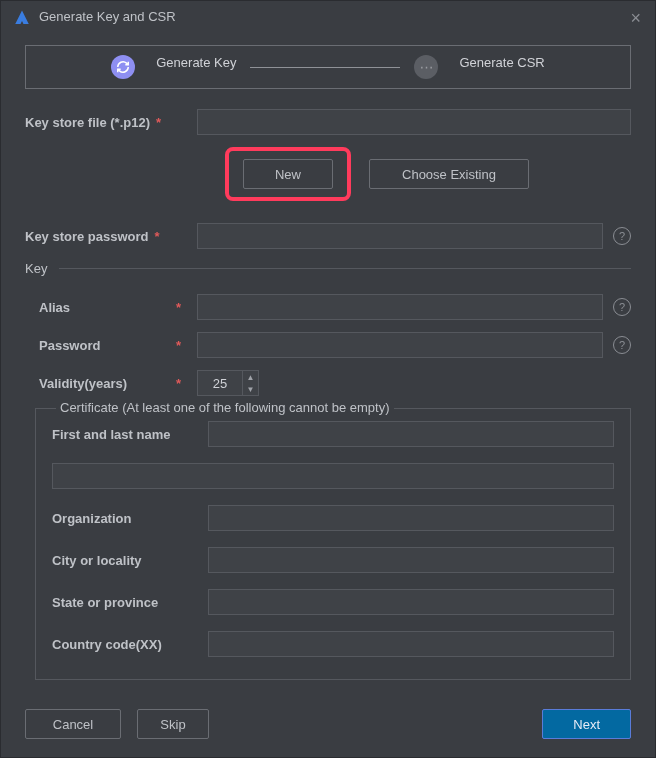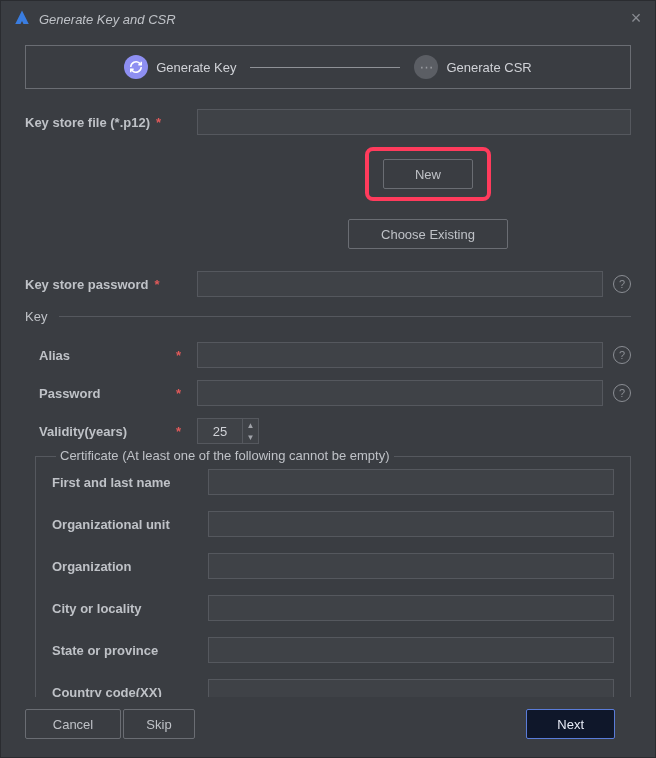--- a/index.html
+++ b/index.html
@@ -15,24 +15,23 @@
   .window {
     width: 656px;
     height: 758px;
     background: #3a3d42;
     border: 1px solid #2a2c30;
     display: flex;
     flex-direction: column;
   }
   .titlebar {
     display: flex;
-    align-items: flex-end;
+    align-items: flex-start;
     padding: 8px 12px;
     position: relative;
-    font-style: italic;
   }
   .titlebar .logo {
     width: 18px;
     height: 18px;
     margin-right: 8px;
   }
   .titlebar .title {
     color: #bfc2c7;
     font-size: 13px;
   }
@@ -54,22 +53,21 @@
     border: 1px solid #6a6d73;
     height: 44px;
     display: flex;
     align-items: center;
     justify-content: center;
     gap: 14px;
     margin-bottom: 20px;
   }
   .step {
     display: flex;
-    align-items: center;
-    gap: 8px;
+    gap: 21px;
   }
   .step-icon {
     width: 24px;
     height: 24px;
     border-radius: 50%;
     display: flex;
     align-items: center;
     justify-content: center;
     font-size: 14px;
   }
@@ -136,40 +134,39 @@
     font-size: 11px;
     cursor: pointer;
     flex-shrink: 0;
   }
   .btn-row {
     display: flex;
     gap: 18px;
     margin-left: 200px;
     margin-bottom: 22px;
     align-items: center;
-    flex-direction: column;
   }
   .highlight-box {
     border: 4px solid #ff3b5c;
     border-radius: 8px;
     padding: 8px 14px;
     display: inline-flex;
   }
   button.btn {
     background: #3a3d42;
     border: 1px solid #6a6d73;
     color: #bfc2c7;
     height: 30px;
     padding: 0 20px;
     font-size: 13px;
     cursor: pointer;
     border-radius: 2px;
   }
   button.btn.primary {
-    background: #0f172a;
+    background: #0369a1;
     border-color: #5a7cd9;
     color: #e8ecf7;
     padding: 0 30px;
   }
   .section-header {
     display: flex;
     align-items: center;
     margin-bottom: 18px;
     margin-top: 8px;
   }
@@ -229,22 +226,22 @@
   .fieldset .form-row {
     margin-bottom: 16px;
   }
   .fieldset .form-label {
     width: 156px;
     padding-left: 0;
   }
   .footer {
     display: flex;
     align-items: center;
-    padding: 12px 40px 18px 24px;
-    gap: 2px;
+    padding: 12px 24px 18px 24px;
+    gap: 16px;
   }
   .footer .spacer { flex: 1; }
 </style>
 </head>
 <body>
 
 <div class="window">
 
   <div class="titlebar">
     <span class="logo">
@@ -351,21 +348,20 @@
     <div class="fieldset">
       <span class="legend">Certificate (At least one of the following cannot be empty)</span>
 
       <div class="form-row">
         <div class="form-label">First and last name</div>
         <div class="form-input-wrap">
             <input class="text" type="text" value="" style="">
           </div>
       </div>
       <div class="form-row">
-        <div class="form-label">Organizational unit</div>
         <div class="form-input-wrap">
             <input class="text" type="text" value="" style="">
           </div>
       </div>
       <div class="form-row">
         <div class="form-label">Organization</div>
         <div class="form-input-wrap">
             <input class="text" type="text" value="" style="">
           </div>
       </div>

